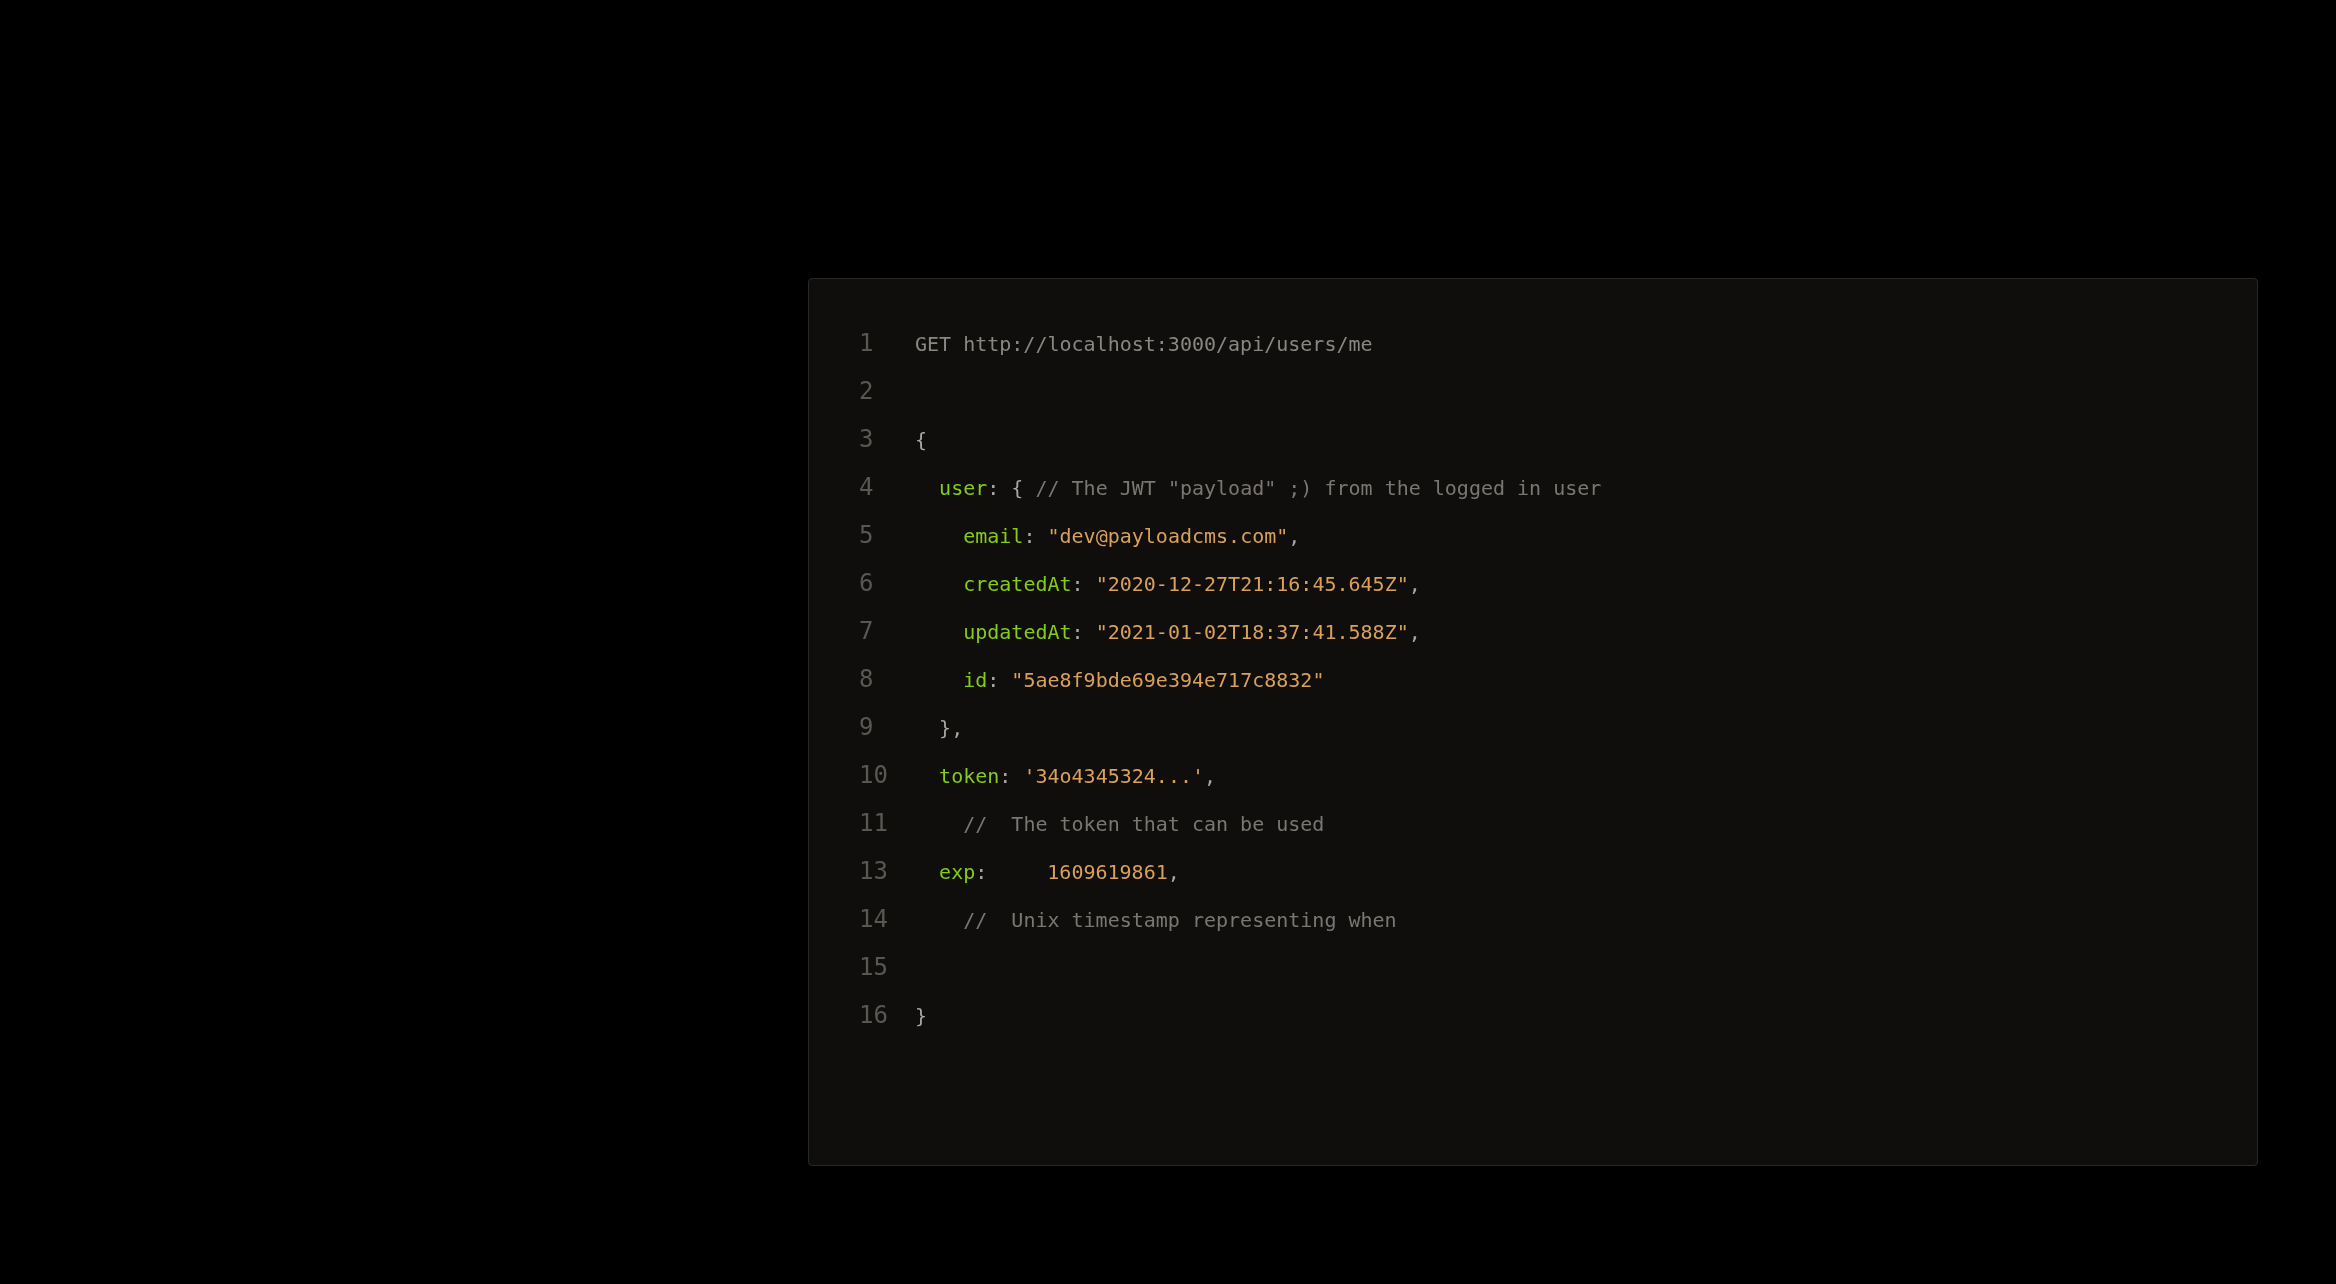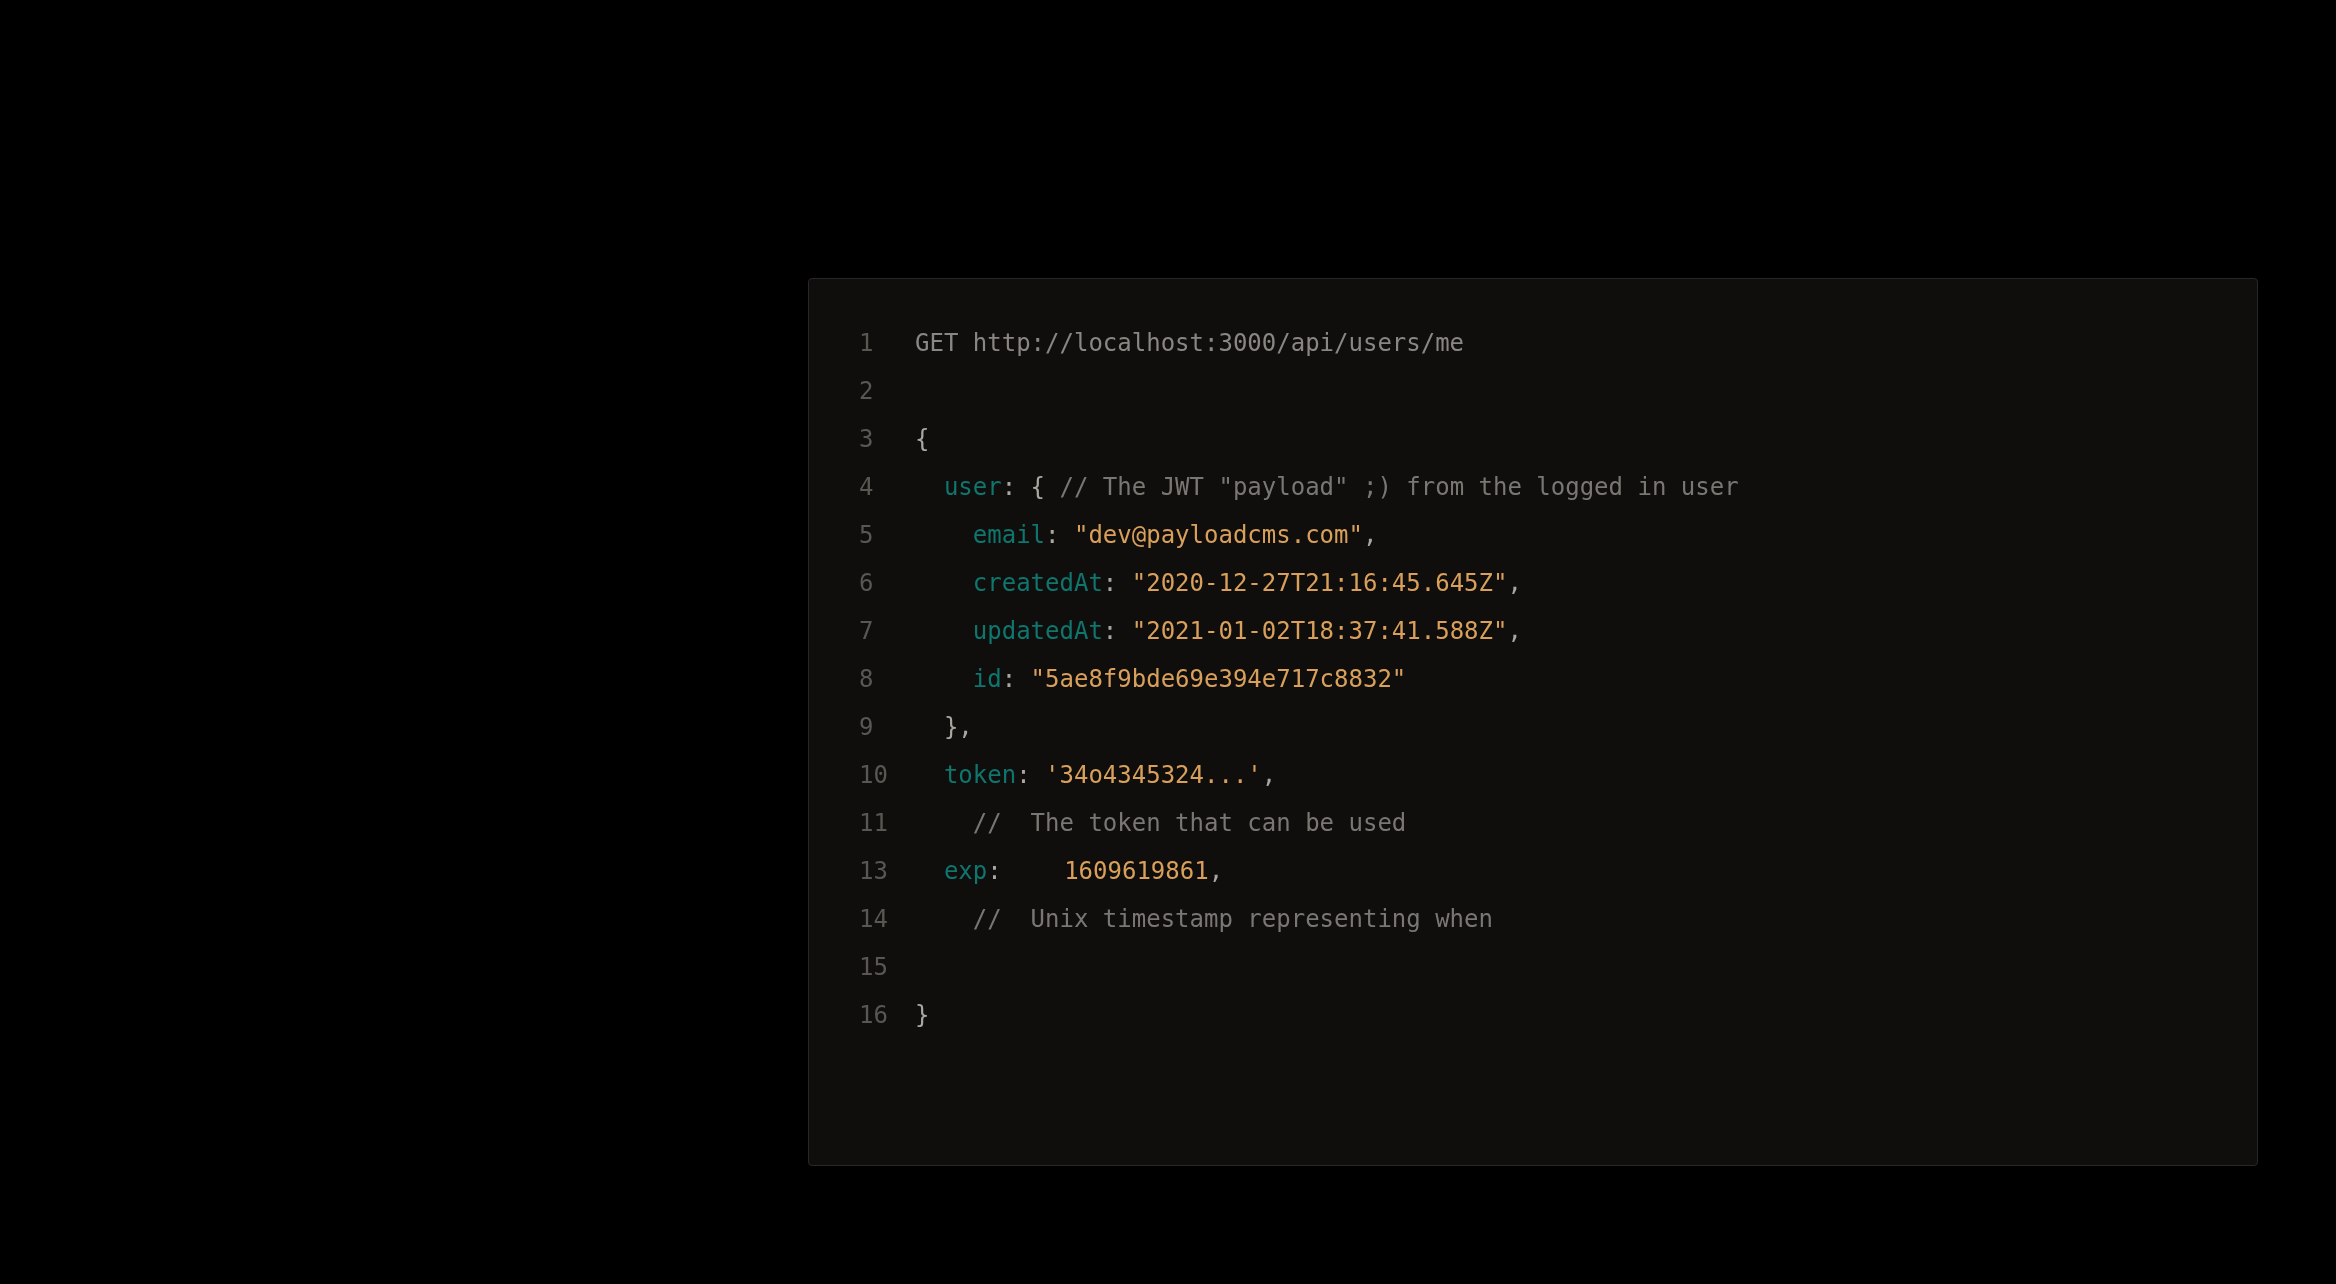--- a/index.html
+++ b/index.html
@@ -35,26 +35,26 @@
       width: 56px;
       text-align: right;
       color: #5a5753;
       font-size: 24px;
       font-weight: 400;
       padding-right: 50px;
       flex-shrink: 0;
       user-select: none;
     }
     .code-content {
-      font-size: 24px;
+      font-size: 20px;
       white-space: pre;
       color: #aaa7a3;
     }
     .muted { color: #8a8783; }
-    .key { color: #0f766e; }
+    .key { color: #84cc16; }
     .string { color: #d9a05b; }
     .number { color: #d9a05b; margin-left: 48px; }
     .comment { color: #7a7773; }
     .punct { color: #aaa7a3; }
   </style>
 </head>
 <body>
 
 <div class="code-panel">
   <div class="code-line">

